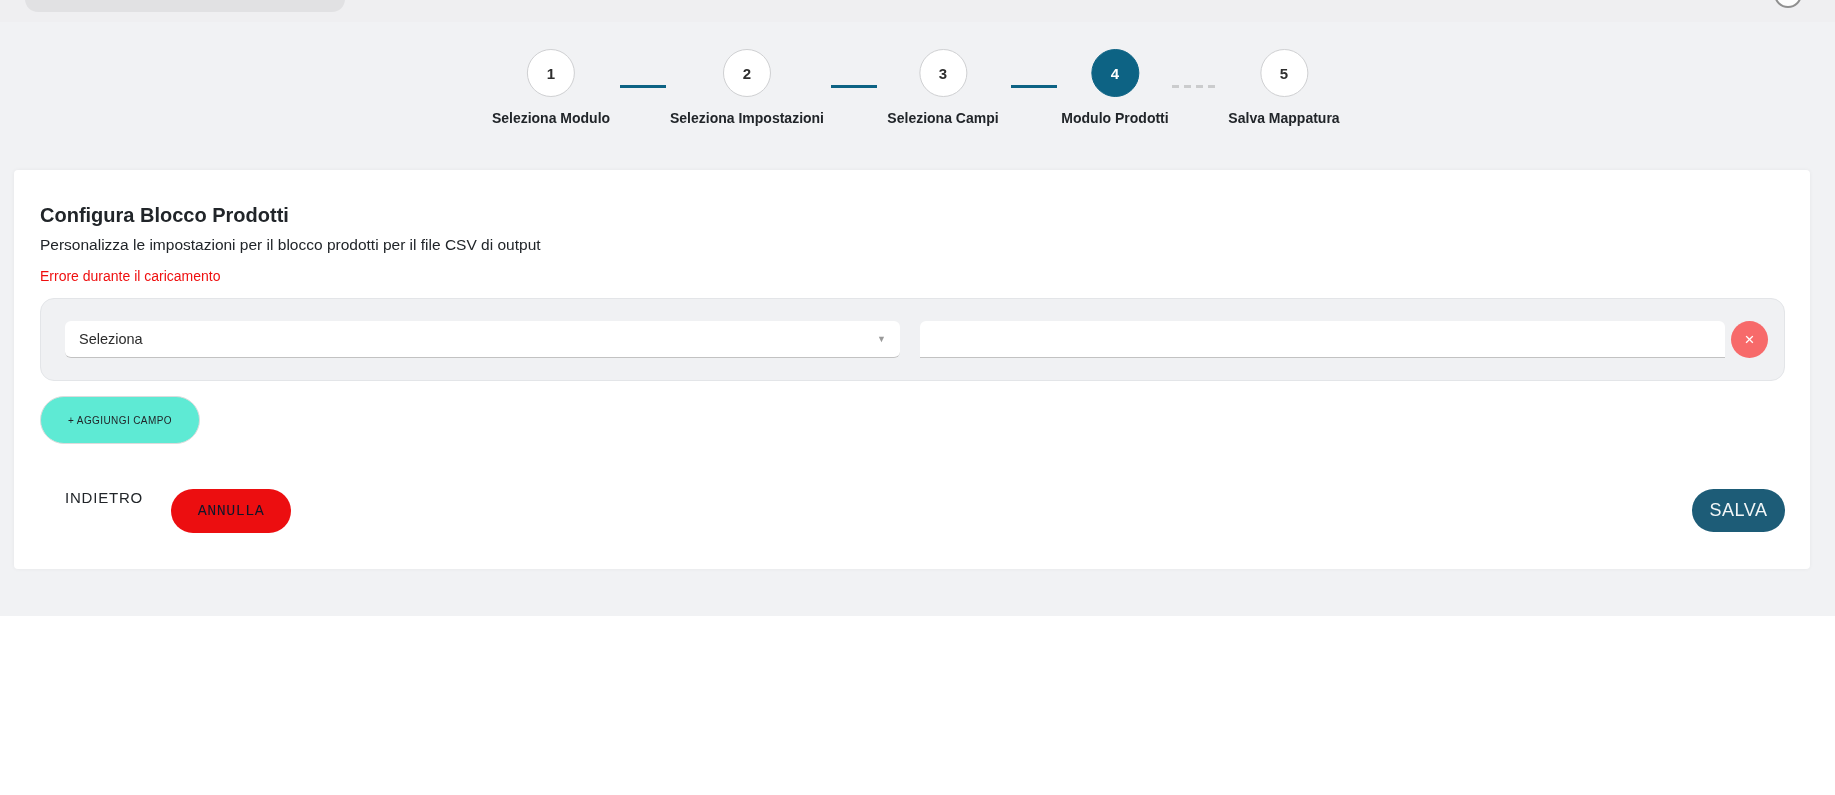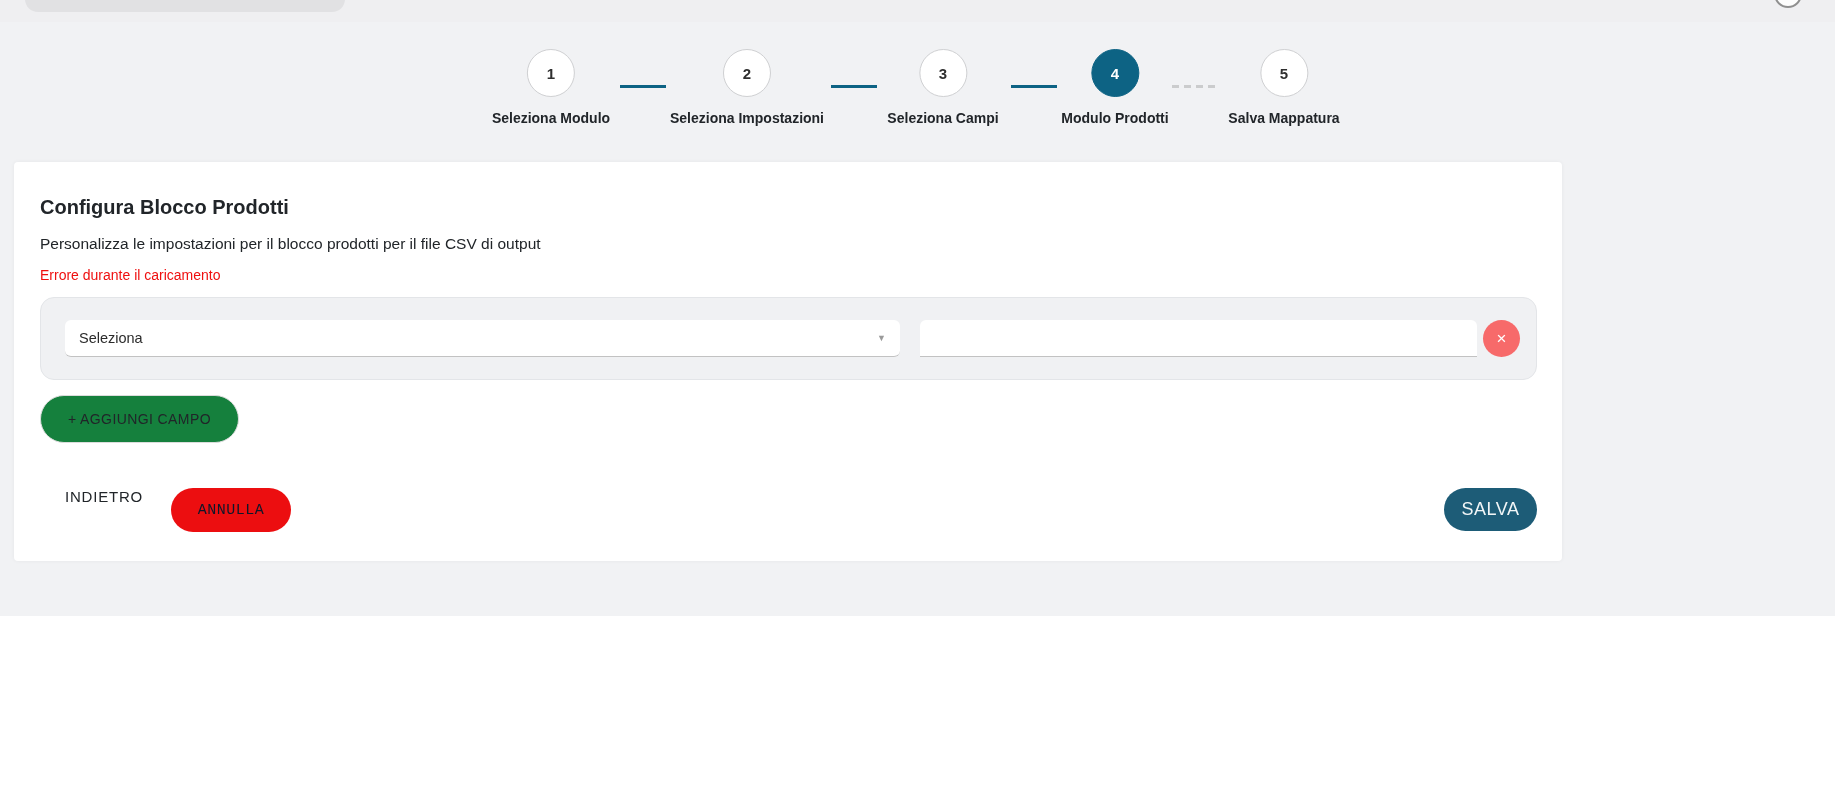--- a/index.html
+++ b/index.html
@@ -29,25 +29,25 @@
   .step-label { margin-top:13px; font-size:14px; color:#212529; white-space:nowrap;font-weight:bold; }
 
   .connector { position:absolute; top:63px; height:3px; background:#0d6384; }
   .connector-1 { left:620px; width:46px; }
   .connector-2 { left:831px; width:46px; }
   .connector-3 { left:1011px; width:46px; }
   .connector-dashed { left:1172px; width:46px; background:none; height:3px;
     background-image:repeating-linear-gradient(90deg,#cbcccd 0 7px,transparent 7px 12px); }
 
   
-  .card { position:absolute; left:14px; top:140px; width:1548px; height:399px;
+  .card { position:absolute; left:14px; top:148px; width:1796px; height:399px;
           background:#ffffff; border-radius:4px; box-shadow:0 0 4px rgba(0,0,0,0.05);
           padding:34px 25px 0 26px; }
   .card-title { font-size:20px; font-weight:bold; color:#212529; }
-  .card-subtitle { margin-top:16px; font-size:15.5px; color:#212529; }
+  .card-subtitle { margin-top:9px; font-size:15.5px; color:#212529; }
   .card-error { margin-top:14px; font-size:14px; color:#ef0f0f; }
 
   
   .field-panel { margin-top:14px; height:83px; background:#f0f1f3;
                  border:1px solid #e3e5e8; border-radius:14px;
                  display:flex; align-items:center; padding:0 16px 0 24px; }
   .field-select { flex:0 0 835px; height:37px; background:#ffffff; border-radius:6px;
                   border:none; border-bottom:1px solid #c2c2c2; display:flex;
                   align-items:center; justify-content:space-between; padding:0 14px;
                   font-size:14.5px; color:#2b2b2b; cursor:pointer; }
@@ -55,22 +55,22 @@
   .field-input { flex:1; height:37px; margin-left:20px; background:#ffffff;
                  border:none; border-bottom:1px solid #c2c2c2; border-radius:6px 6px 0 0;
                  font-size:14.5px; color:#2b2b2b; padding:0 12px; outline:none; }
   .remove-btn { flex:0 0 auto; width:37px; height:37px; margin-left:6px; border:none;
                 border-radius:50%; background:#f76a6a; color:#ffffff; font-size:17px;
                 line-height:1; display:flex; align-items:center; justify-content:center;
                 cursor:pointer; }
 
   
   .add-field-btn { margin-top:15px; display:inline-flex; align-items:center;
-                   height:48px; padding:0 27px; background:#15803d;
-                   border:1px solid #dcdcdc; border-radius:24px; font-size:14px;
+                   height:48px; padding:0 27px; background:#5eead4;
+                   border:1px solid #dcdcdc; border-radius:24px; font-size:10px;
                    color:#212529; letter-spacing:0.4px; cursor:pointer;
                    font-family:"Liberation Sans", sans-serif; }
 
   
   .actions-row { margin-top:45px; display:flex; align-items:flex-start; }
   .back-btn { margin-left:25px; background:none; border:none; font-size:15px;
               color:#212529; letter-spacing:0.8px; cursor:pointer;
               font-family:"Liberation Sans", sans-serif; }
   .cancel-btn { margin-left:28px; width:120px; height:44px; border:none;
                 border-radius:22px; background:#ec0e10; color:#0f172a; font-size:15px;

